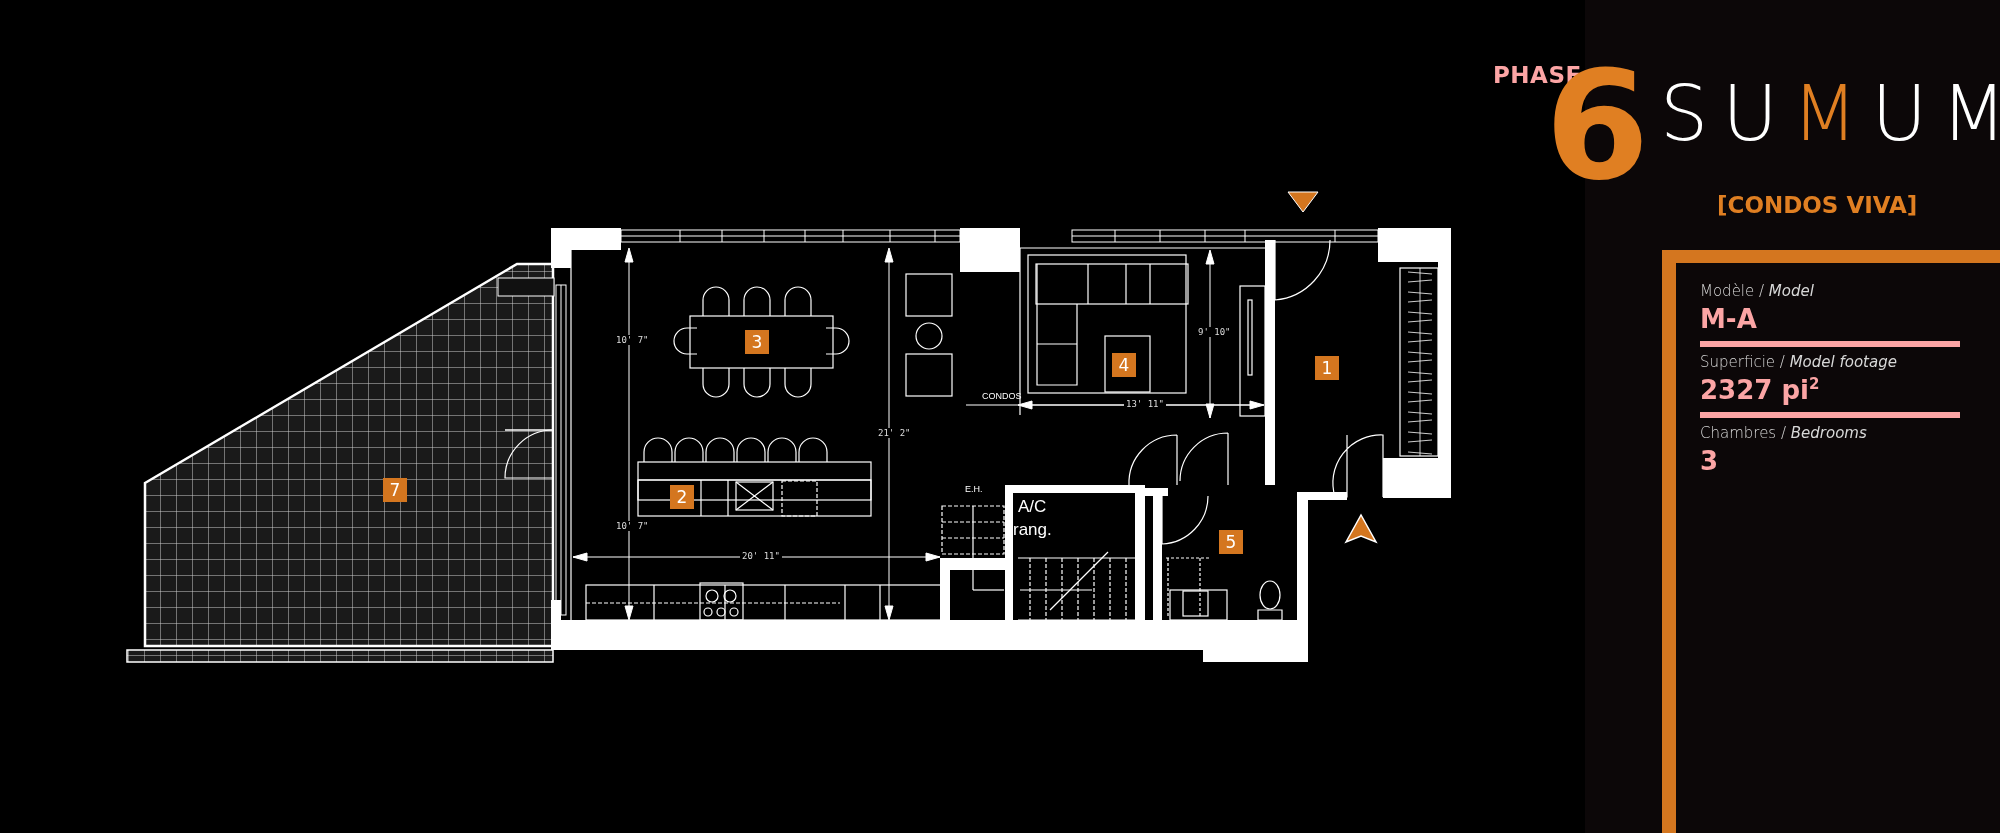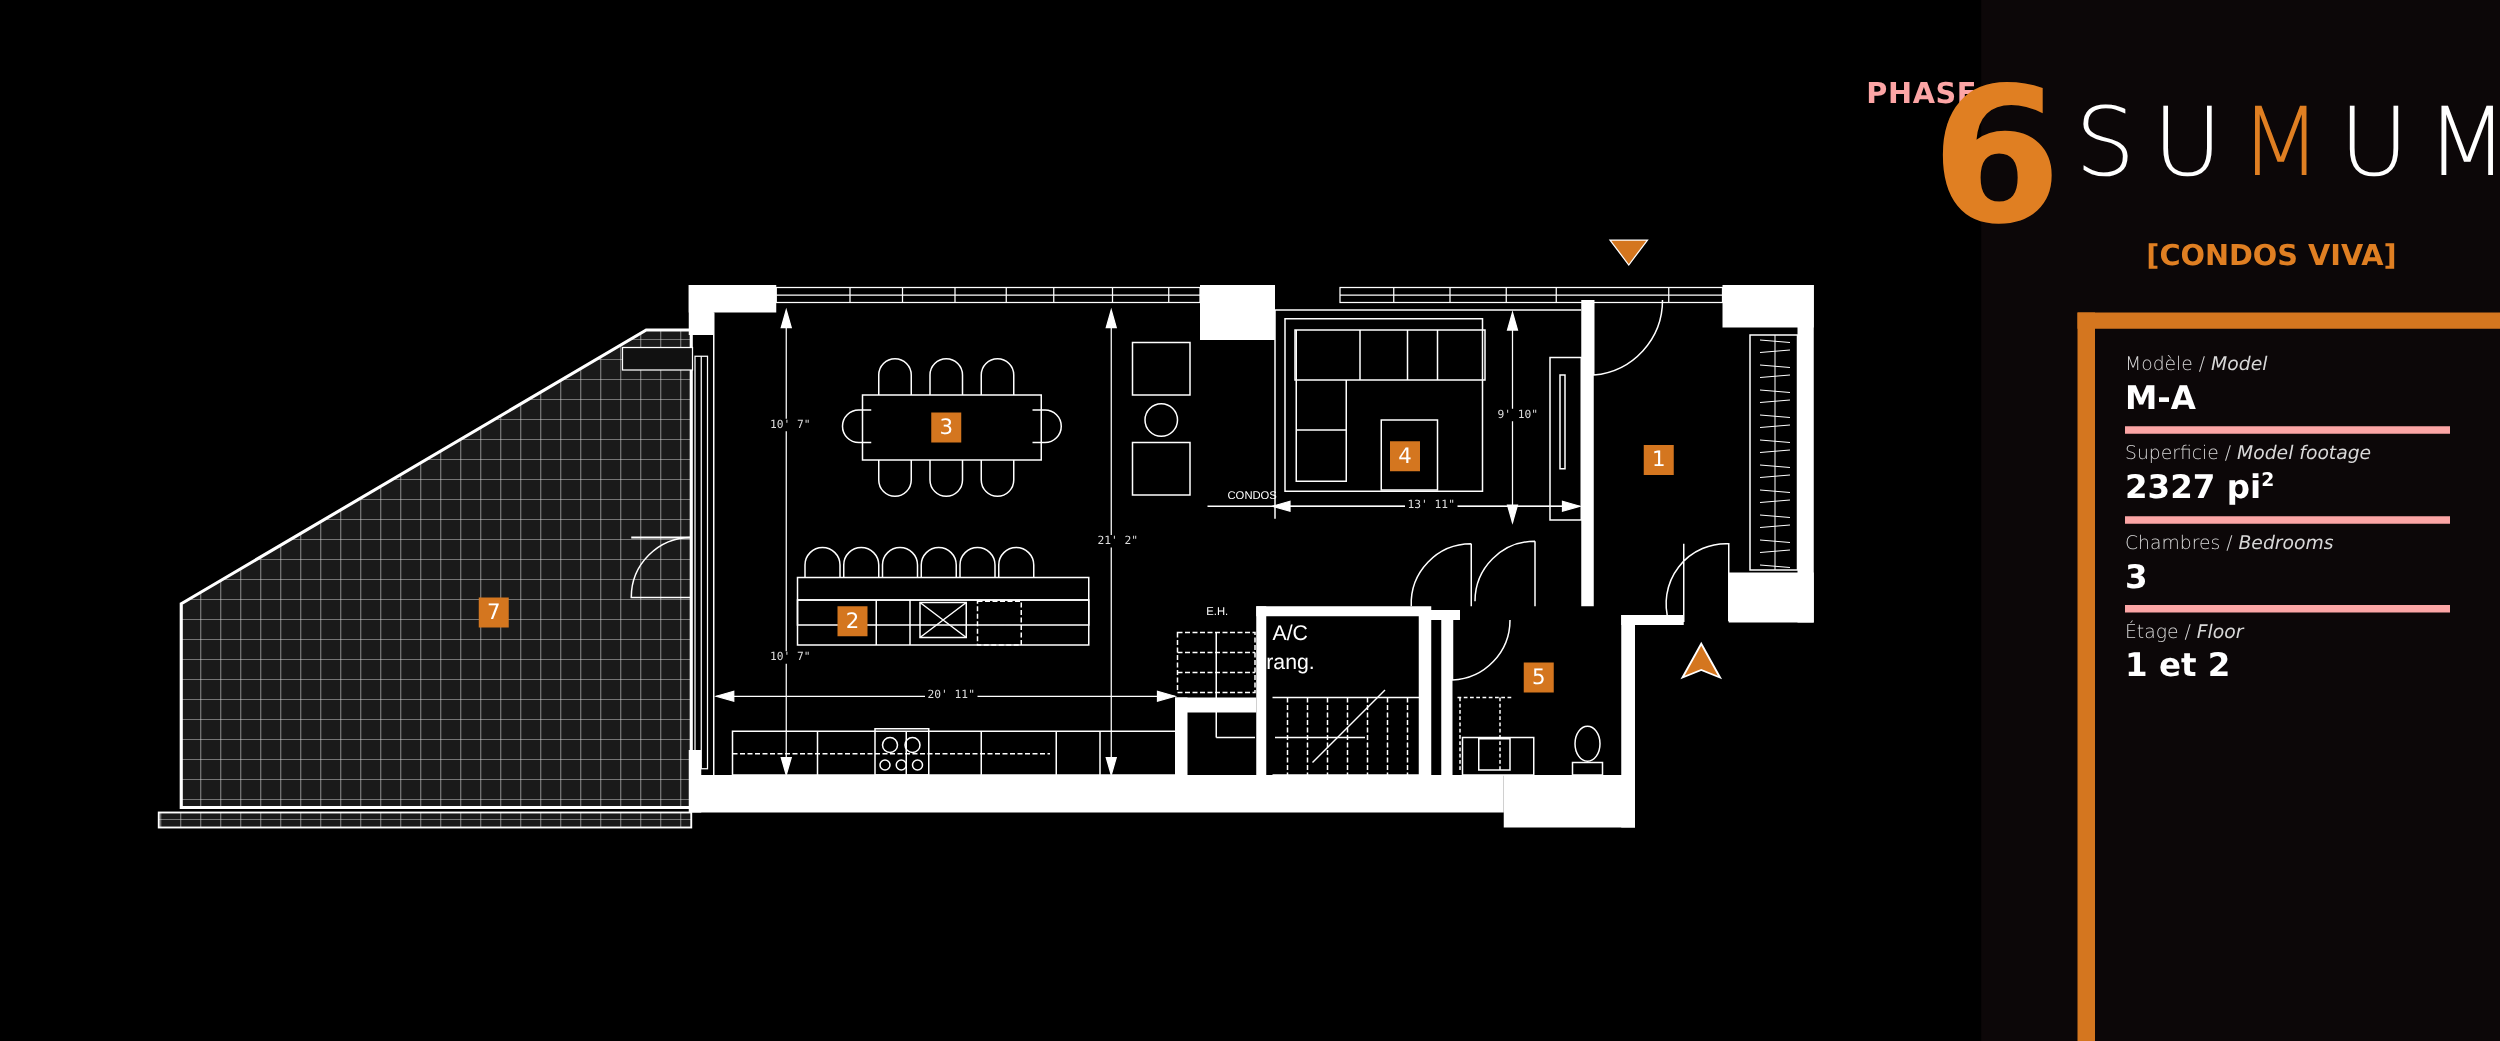--- a/index.html
+++ b/index.html
@@ -15,21 +15,21 @@
   .brand { position: absolute; left: 1660px; top: 76px; color: #fff; font-size: 76px; line-height: 76px; letter-spacing: 14px; font-family: "DejaVu Sans", sans-serif; font-weight: 200; }
   .brand .accent { color: #e07f22; }
   .sub { position: absolute; left: 1717px; top: 152px; color: #e07f22; font-weight: bold; font-size: 23px; font-family: "DejaVu Sans", sans-serif; margin-top: 40px; }
   .frame-top { position: absolute; left: 1662px; top: 250px; width: 338px; height: 13px; background: #d4761f; }
   .frame-left { position: absolute; left: 1662px; top: 250px; width: 14px; height: 583px; background: #d4761f; }
   .specs { position: absolute; left: 1700px; top: 276px; width: 260px; }
   .spec { border-bottom: 6px solid #fca5a5; padding: 6px 0 7px 0; }
   .spec:last-child { border-bottom: none; }
   .spec-label { color: #d8d8d8; font-size: 15px; font-family: "DejaVu Sans", sans-serif; font-weight: 300; }
   .spec-label i { font-style: italic; }
-  .spec-value { color: #ffffff; font-size: 26px; font-weight: bold; font-family: "DejaVu Sans", sans-serif; margin-top: 4px; }
+  .spec-value { color: #fca5a5; font-size: 26px; font-weight: bold; font-family: "DejaVu Sans", sans-serif; margin-top: 4px; }
   .spec-value sup { font-size: 15px; }
 </style>
 </head>
 <body>
 
 <div class="plan">
   <svg width="1585" height="833" viewBox="0 0 1585 833">
     <defs>
       <pattern id="tiles" x="113" y="0" width="16" height="16" patternUnits="userSpaceOnUse">
         <rect width="16" height="16" fill="#1a1a1a"></rect>
@@ -208,17 +208,13 @@
     <div class="spec-value">M-A</div>
   </div>
   <div class="spec">
     <div class="spec-label"><span>Superficie</span> / <i>Model footage</i></div>
     <div class="spec-value"><span>2327 pi</span><sup>2</sup></div>
   </div>
   <div class="spec">
     <div class="spec-label"><span>Chambres</span> / <i>Bedrooms</i></div>
     <div class="spec-value">3</div>
   </div>
-  <div class="spec">
-    <div class="spec-label"><span>Étage</span> / <i>Floor</i></div>
-    <div class="spec-value">1 et 2</div>
-  </div>
 </div>
 
 </body></html>

